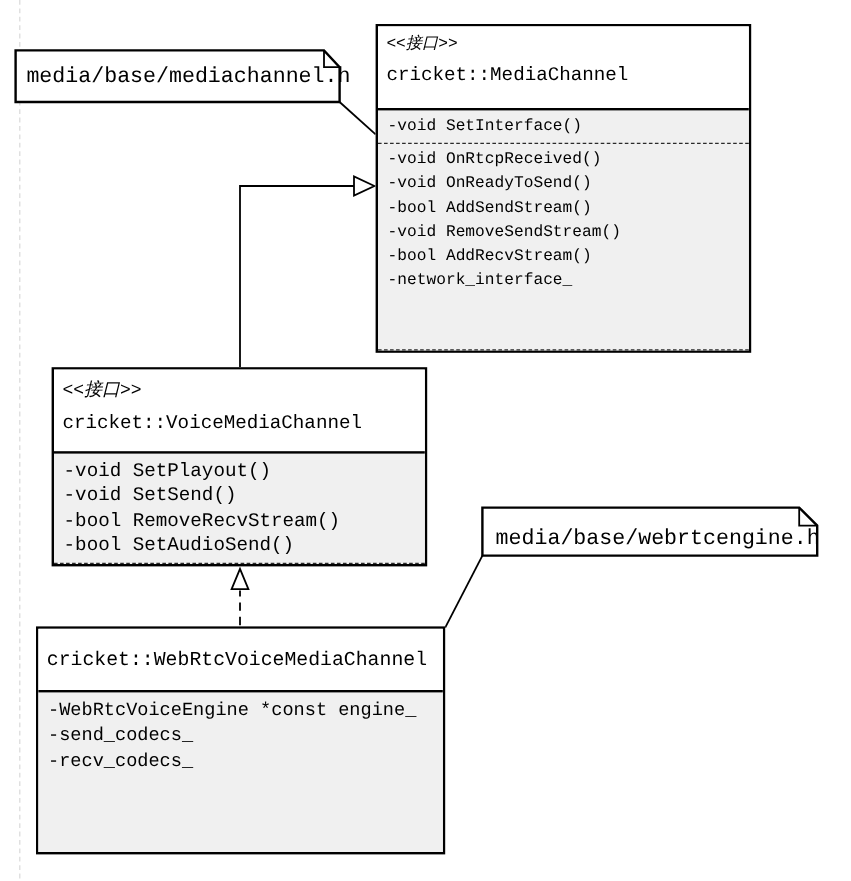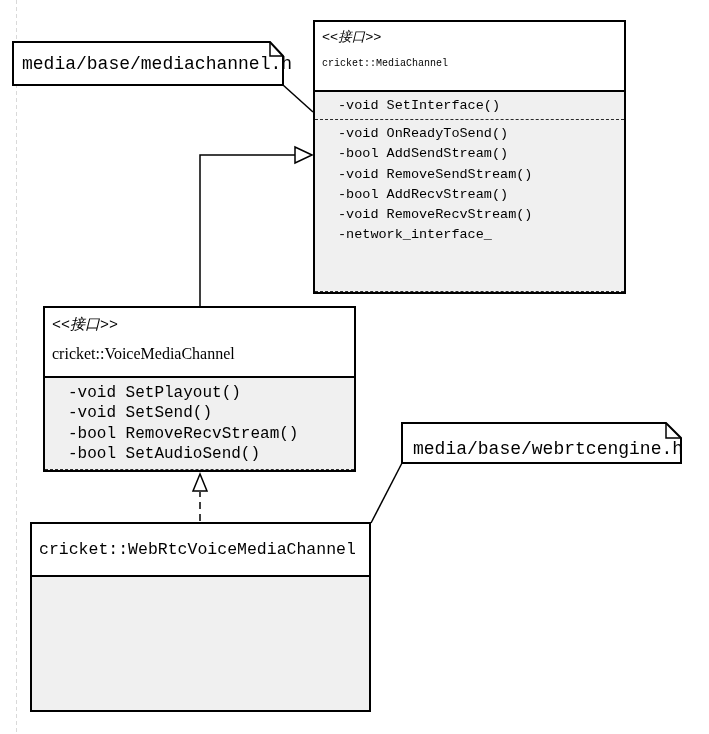--- a/index.html
+++ b/index.html
@@ -7,35 +7,35 @@
           font-family:"Liberation Mono","DejaVu Sans Mono",monospace;color:#000;}
   svg.overlay{position:absolute;left:0;top:0;width:709px;height:734px;}
 
   .class-box{position:absolute;box-sizing:border-box;border:2px solid #000;background:#ffffff;}
   .class-header{box-sizing:border-box;background:#ffffff;}
   .stereotype{white-space:nowrap;font-style:italic;}
   .class-title{white-space:nowrap;}
   .sections{box-sizing:border-box;border-top:2px solid #000;background:#f0f0f0;}
   .section{box-sizing:border-box;padding:4px 0 3px 0;}
   .section + .section{border-top:1px dashed #2a2a2a;}
-  .member{white-space:nowrap;padding-left:23px;}
+  .member{white-space:nowrap;padding-left:8px;}
   .trailing-dash{border-bottom:1px dashed #2a2a2a;}
 
   
   #box-mediachannel{left:313px;top:20px;width:313px;height:274px;}
   #box-mediachannel .class-header{height:68px;padding:5px 7px 0 7px;}
   #box-mediachannel .stereotype{font-size:13.5px;line-height:22px;}
-  #box-mediachannel .class-title{font-size:10px;line-height:29px;}
+  #box-mediachannel .class-title{font-size:16px;line-height:29px;}
   #box-mediachannel .member{font-size:13.5px;line-height:20.2px;}
   #box-mediachannel .sections{height:202px;}
 
   #box-voicemediachannel{left:43px;top:306px;width:313px;height:166px;}
   #box-voicemediachannel .class-header{height:68px;padding:6px 7px 0 7px;}
   #box-voicemediachannel .stereotype{font-size:15px;line-height:24px;}
-  #box-voicemediachannel .class-title{font-size:16px;line-height:31px;font-family:Liberation Serif, serif;}
+  #box-voicemediachannel .class-title{font-size:16px;line-height:31px;}
   #box-voicemediachannel .member{font-size:16px;line-height:20.3px;}
   #box-voicemediachannel .sections{height:94px;}
   #box-voicemediachannel .section{padding-top:5px;padding-bottom:3px;}
 
   #box-webrtcvoicemediachannel{left:30px;top:522px;width:341px;height:190px;}
   #box-webrtcvoicemediachannel .class-header{height:51px;display:flex;align-items:center;padding:0 0 0 7px;}
   #box-webrtcvoicemediachannel .class-title{font-size:16.5px;}
   #box-webrtcvoicemediachannel .member{font-size:15.5px;line-height:20.8px;}
   #box-webrtcvoicemediachannel .sections{height:135px;}
   #box-webrtcvoicemediachannel .section{padding-top:5px;padding-bottom:4px;}
@@ -81,25 +81,25 @@
   <div class="class-box" id="box-mediachannel">
     <div class="class-header">
       <div class="stereotype">&lt;&lt;接口&gt;&gt;</div>
       <div class="class-title">cricket::MediaChannel</div>
     </div>
     <div class="sections trailing-dash">
       <div class="section">
           <div class="member">-void SetInterface()</div>
         </div>
       <div class="section">
+          <div class="member">-void OnRtcpReceived()</div>
           <div class="member">-void OnReadyToSend()</div>
           <div class="member">-bool AddSendStream()</div>
           <div class="member">-void RemoveSendStream()</div>
           <div class="member">-bool AddRecvStream()</div>
-          <div class="member">-void RemoveRecvStream()</div>
           <div class="member">-network_interface_</div>
         </div>
     </div>
   </div>
 
   <div class="class-box" id="box-voicemediachannel">
     <div class="class-header">
       <div class="stereotype">&lt;&lt;接口&gt;&gt;</div>
       <div class="class-title">cricket::VoiceMediaChannel</div>
     </div>
@@ -111,16 +111,21 @@
           <div class="member">-bool SetAudioSend()</div>
         </div>
     </div>
   </div>
 
   <div class="class-box" id="box-webrtcvoicemediachannel">
     <div class="class-header">
       <div class="class-title">cricket::WebRtcVoiceMediaChannel</div>
     </div>
     <div class="sections">
+      <div class="section">
+          <div class="member">-WebRtcVoiceEngine *const engine_</div>
+          <div class="member">-send_codecs_</div>
+          <div class="member">-recv_codecs_</div>
+        </div>
     </div>
   </div>
 
 </div>
 
 </body></html>

